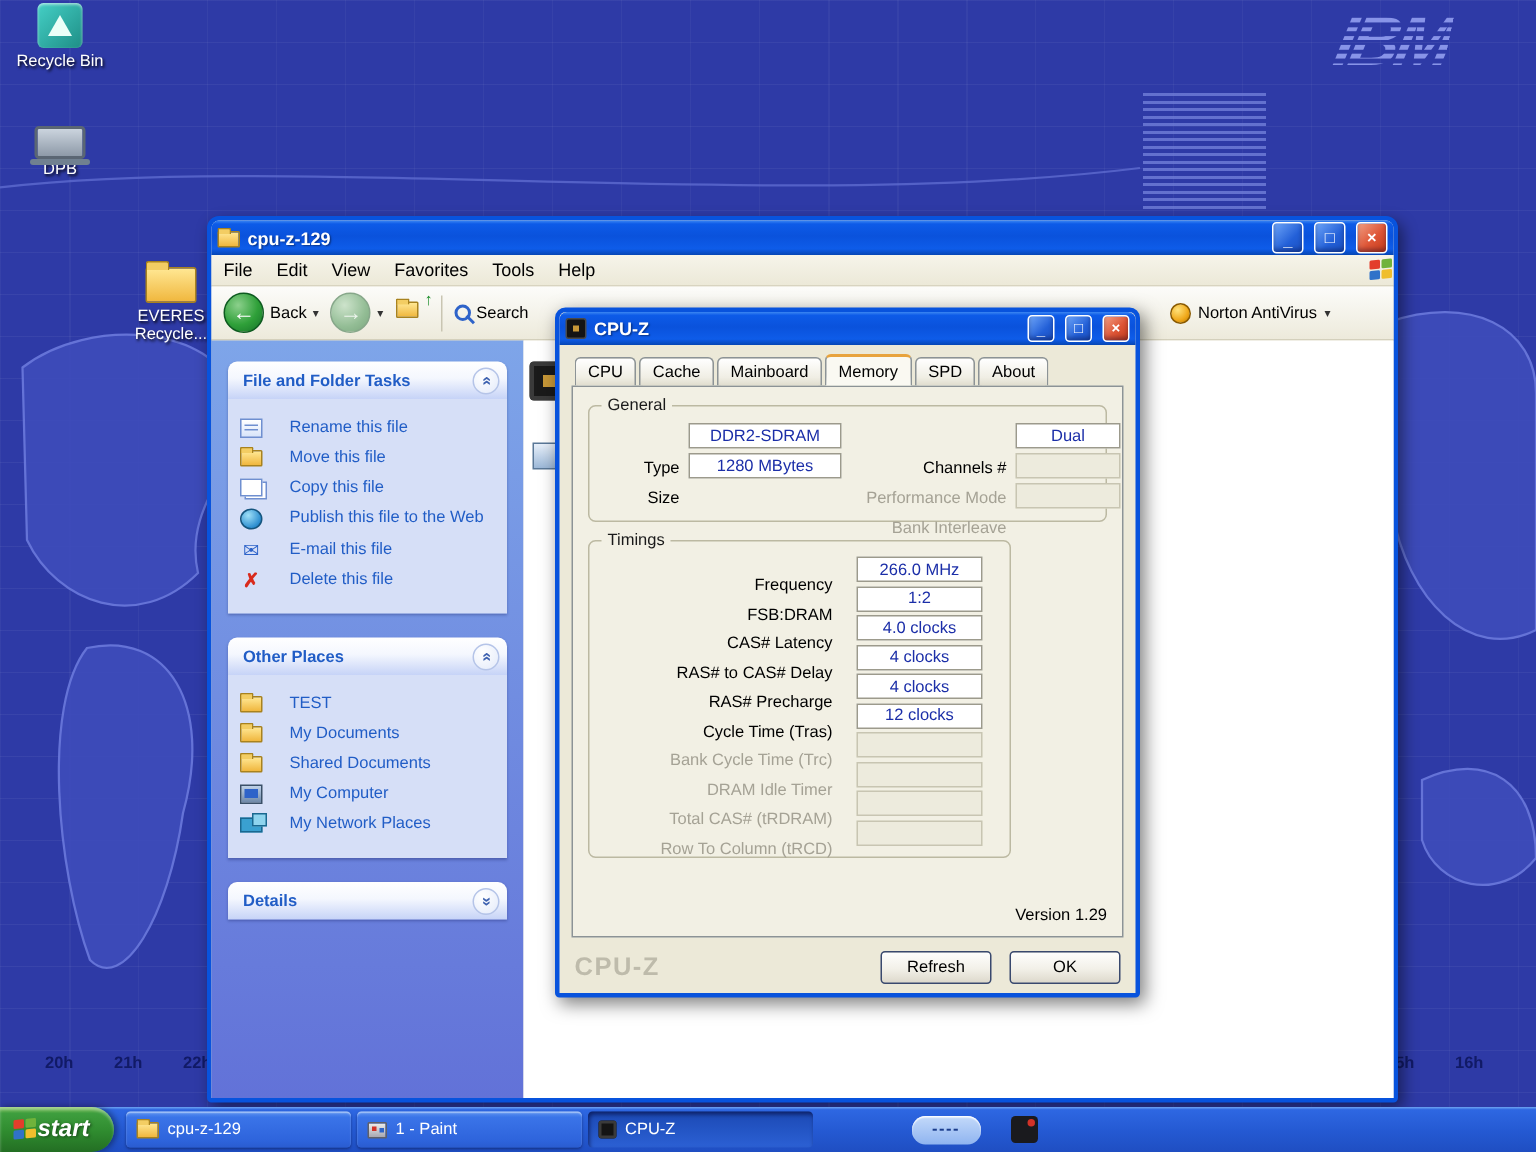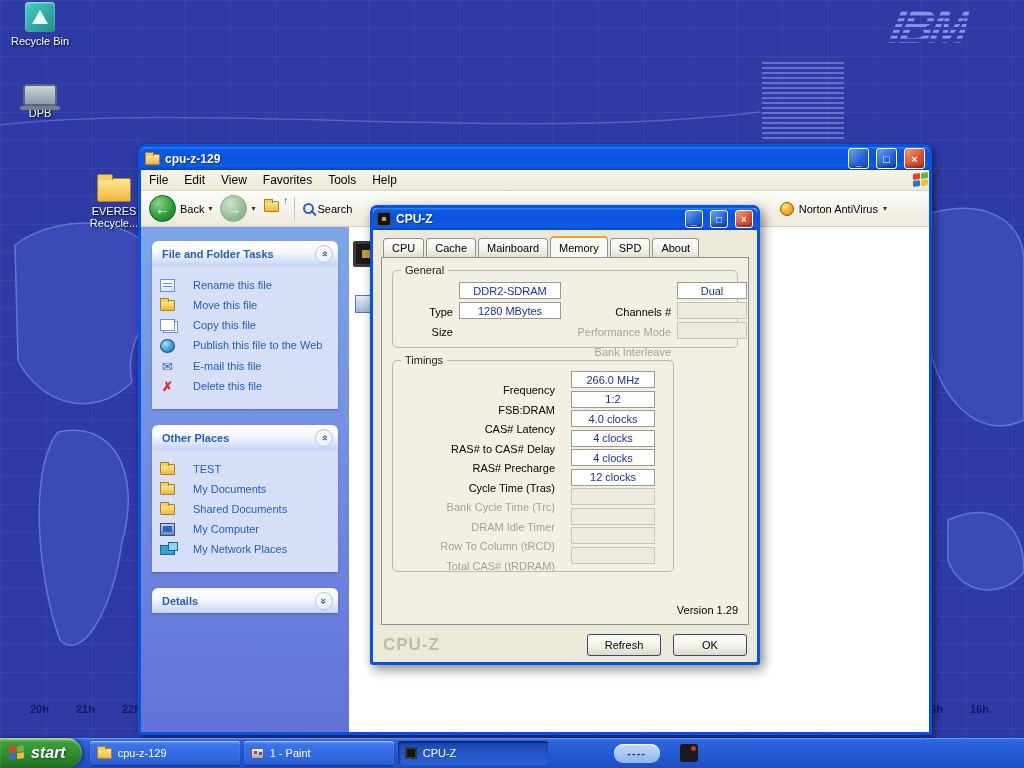--- a/index.html
+++ b/index.html
@@ -156,21 +156,21 @@
   .cbottom { display:flex; align-items:center; margin-top:9px; padding:0 2px; }
   .watermark { flex:1; font-weight:bold; font-size:17px; letter-spacing:1px; color:#BEBBAB; }
   .btn { height:22px; min-width:74px; font-size:11px; font-family:"Liberation Sans",sans-serif;
     background:linear-gradient(180deg,#FEFEFD,#F2F0E8 55%,#DDD9CC); border:1px solid #39496E;
     border-radius:3px; margin-left:12px; cursor:pointer; }
 
   
   #taskbar { position:absolute; left:0; bottom:0; width:1024px; height:30px; z-index:50;
     display:flex; align-items:center;
     background:linear-gradient(180deg,#6FA5F2 0%,#2E67E2 6%,#2459D2 55%,#1F4EC2 100%); }
-  #startbtn { height:30px; display:flex; align-items:center; gap:6px; padding:0 16px 0 9px;
+  #startbtn { height:30px; display:flex; align-items:center; gap:0; padding:0 16px 0 9px;
     border-radius:0 16px 16px 0; color:#fff; font-size:16px; font-weight:bold; font-style:italic;
     text-shadow:1px 1px 2px #1A4A1A; cursor:pointer;
     background:linear-gradient(180deg,#7FBF56 0%,#3E9E3E 14%,#2F8B2F 55%,#236E23 100%);
     box-shadow:2px 0 4px rgba(0,0,0,.4), inset 0 2px 2px rgba(255,255,255,.35); }
   .taskbtns { display:flex; gap:4px; margin-left:8px; }
   .tbtn { width:150px; height:24px; border-radius:3px; display:flex; align-items:center; gap:6px;
     padding:0 7px; color:#fff; font-size:11px; cursor:pointer;
     background:linear-gradient(180deg,#5E95F2 0%,#3A74E8 16%,#2E64DC 80%,#2A5CD0 100%);
     box-shadow:inset 0 1px 1px rgba(255,255,255,.5), 0 1px 2px rgba(0,0,30,.4); }
   .tbtn.active { background:linear-gradient(180deg,#1C49B4 0%,#2456C6 55%,#2C60D4 100%);
@@ -478,27 +478,27 @@
                   <span></span>
                 </div>
             </div>
             <div class="trow">
               <span class="lbl tl dis">DRAM Idle Timer</span>
               <div class="fld tf dis">
                   <span></span>
                 </div>
             </div>
             <div class="trow">
-              <span class="lbl tl dis">Row To Column (tRCD)</span>
+              <span class="lbl tl dis">Total CAS# (tRDRAM)</span>
               <div class="fld tf dis">
                   <span></span>
                 </div>
             </div>
             <div class="trow">
-              <span class="lbl tl dis">Total CAS# (tRDRAM)</span>
+              <span class="lbl tl dis">Row To Column (tRCD)</span>
               <div class="fld tf dis">
                   <span></span>
                 </div>
             </div>
           </div>
         </div>
 
         <span class="version">Version 1.29</span>
       </div>
 

